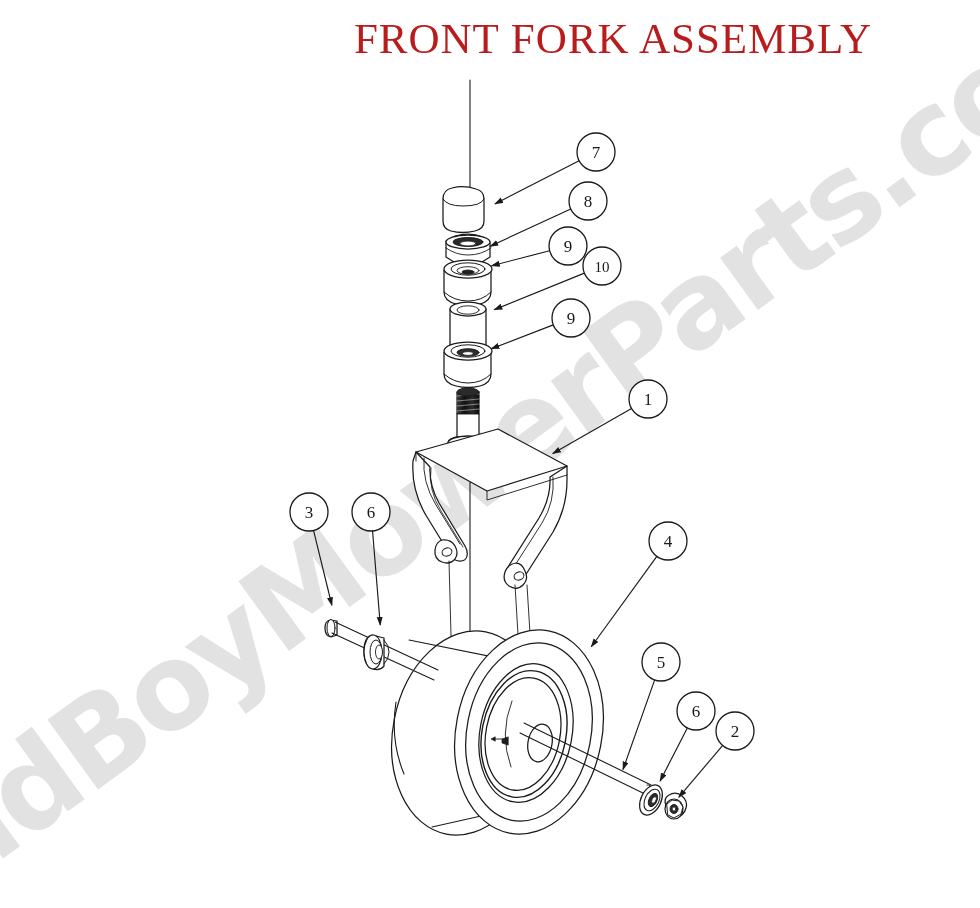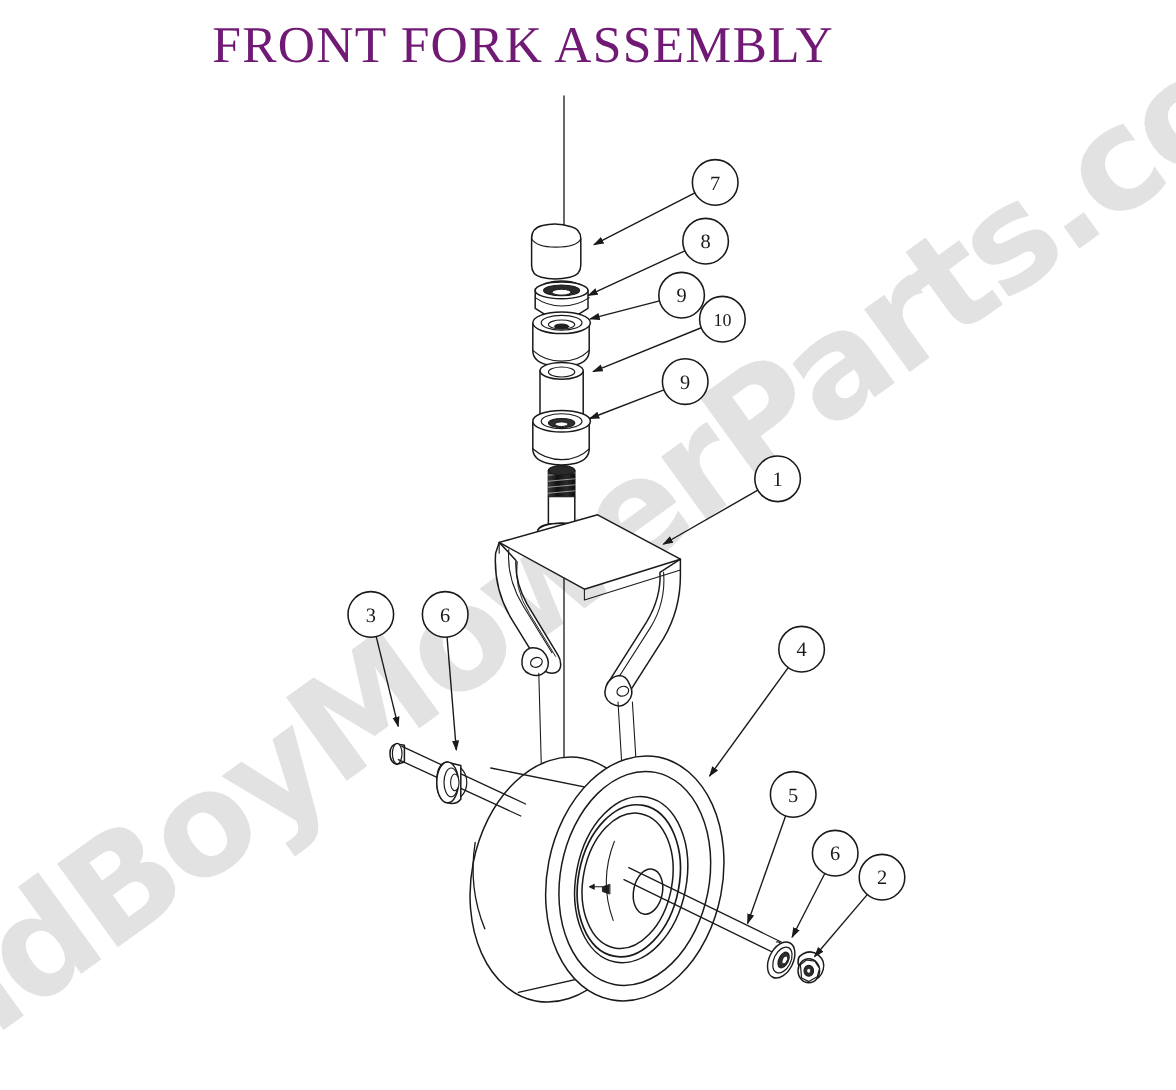--- a/index.html
+++ b/index.html
@@ -13,25 +13,25 @@
     height: 908px;
     background: #ffffff;
     overflow: hidden;
     font-family: "Liberation Serif", serif;
   }
   #diagram-title {
     position: absolute;
     top: 14px;
     left: 0;
     width: 872px;
-    text-align: center;
+    text-align: right;
     font-family: "Liberation Serif", serif;
     font-size: 43px;
     letter-spacing: 1px;
-    color: #701a75;
+    color: #b91c1c;
     white-space: nowrap;
     z-index: 6;
   }
   #watermark-layer {
     position: absolute;
     inset: 0;
     z-index: 1;
     pointer-events: none;
   }
   #watermark-text {

